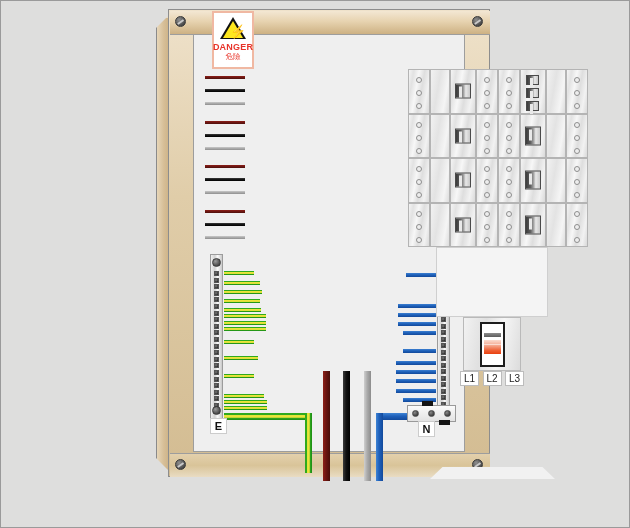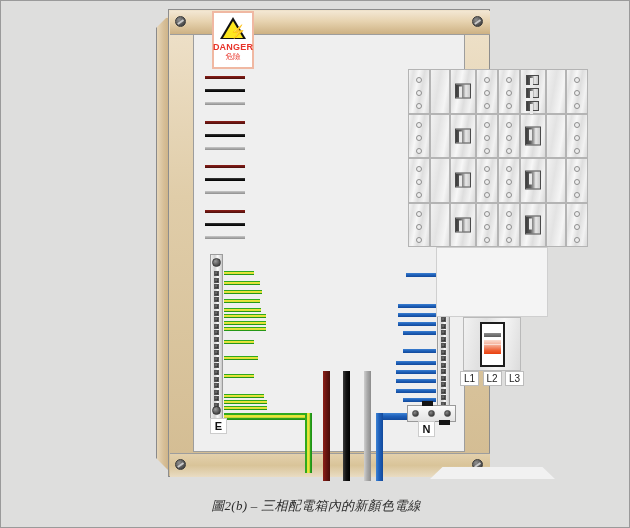--- a/index.html
+++ b/index.html
@@ -593,14 +593,13 @@
         <div class="cable c-brown" style="left: 155px; top: 362px; width: 7px; height: 110px;"></div>
         <div class="cable c-black" style="left: 175px; top: 362px; width: 7px; height: 110px;"></div>
         <div class="cable c-grey" style="left: 196px; top: 362px; width: 7px; height: 110px;"></div>
         <div class="cable c-blue-h" style="left: 208px; top: 404px; width: 62px; height: 7px;"></div>
         <div class="cable c-blue" style="left: 208px; top: 404px; width: 7px; height: 68px;"></div>
       </div>
     <div id="cutout"></div>
 
   </div>
 
-  <div id="caption">圖2(b) – 三相配電箱內的新顏色電線</div>
 </div>
 
 </body></html>

